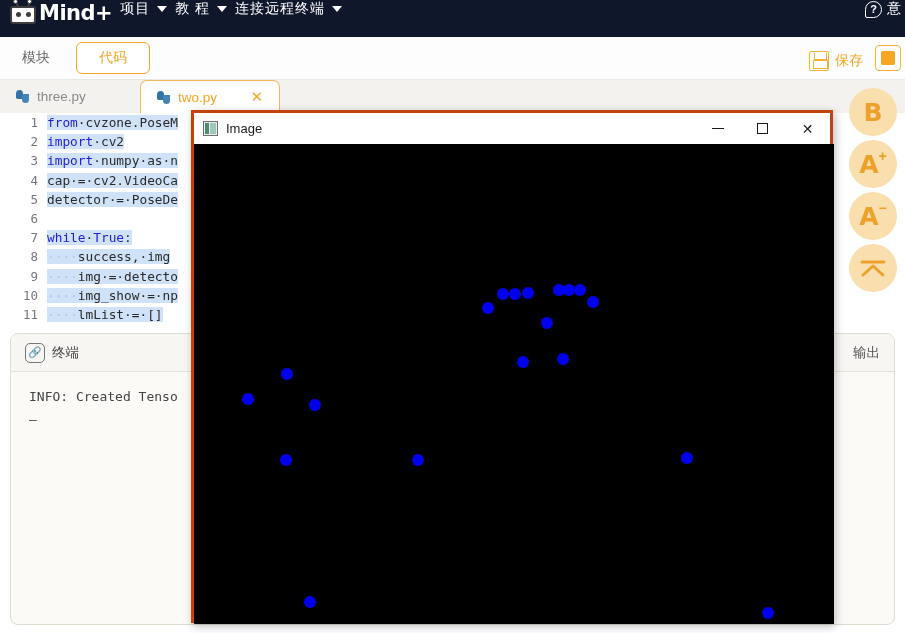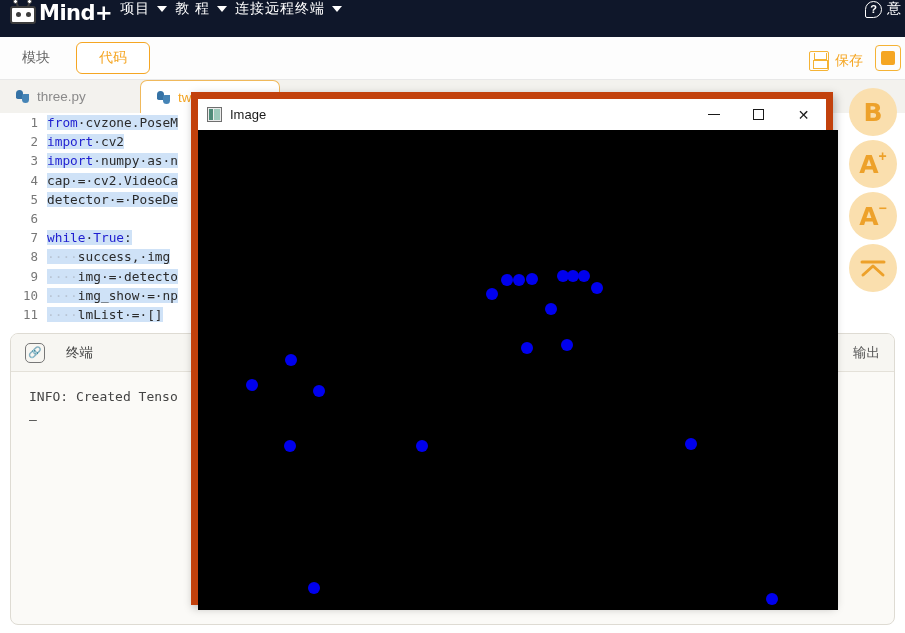--- a/index.html
+++ b/index.html
@@ -146,21 +146,21 @@
   }
   .termhead {
     height:38px; background:#f7f6f2; border-bottom:1px solid #e4e1d9;
     display:flex; align-items:center; padding:0 14px;
   }
   .link-icon {
     width:20px;height:20px;border:1.4px solid #777;border-radius:5px;
     display:flex;align-items:center;justify-content:center; font-size:11px; color:#555;
     margin-right:7px;
   }
-  .termtitle { font-size:13.5px; color:#444;margin-left:14px; }
+  .termtitle { font-size:13.5px; color:#444; }
   .outtab {
     margin-left:auto; font-size:13.5px; color:#555;
   }
   .termbody {
     padding:14px 18px; font-family:"DejaVu Sans Mono", monospace;
     font-size:13px; color:#444; line-height:1.75;
   }
 
   
   .fabs { position:absolute; right:8px; top:88px; width:48px; }
@@ -168,22 +168,22 @@
     width:48px;height:48px;border-radius:50%;background:#fadfae;
     display:flex;align-items:center;justify-content:center;
     margin-bottom:4px; color:#eda12a; cursor:pointer; position:relative;
   }
   .fab .lbl { font-size:25px; font-weight:bold; font-family:"DejaVu Sans", sans-serif; }
   .fab .sup { font-size:14px; font-weight:bold; position:relative; top:-8px; left:0px; }
   .fab .chev { display:block; width:26px; }
 
   
   .imgwin {
-    position:absolute; left:191px; top:92px; width:642px; height:513px;
-    background:#fff; border:7px solid #c2410c;
+    position:absolute; left:191px; top:110px; width:642px; height:513px;
+    background:#fff; border:3px solid #c2410c;
     box-shadow: 2px 3px 9px rgba(0,0,0,0.28);
   }
   .imgwin-title {
     height:31px; background:#fff; display:flex; align-items:center; padding-left:9px;
   }
   .winicon { width:15px;height:15px; position:relative; margin-right:8px; flex:none;
     border:1px solid #6f6f6f; background:#ebebeb; }
   .winicon:before { content:''; position:absolute; left:1px; top:1px; width:4px;height:11px;background:#4f8a78;}
   .winicon:after  { content:''; position:absolute; left:6px; top:1px; width:6px;height:11px;background:#9dc9bb;}
   .winname { font-size:13px; color:#1a1a1a; }

